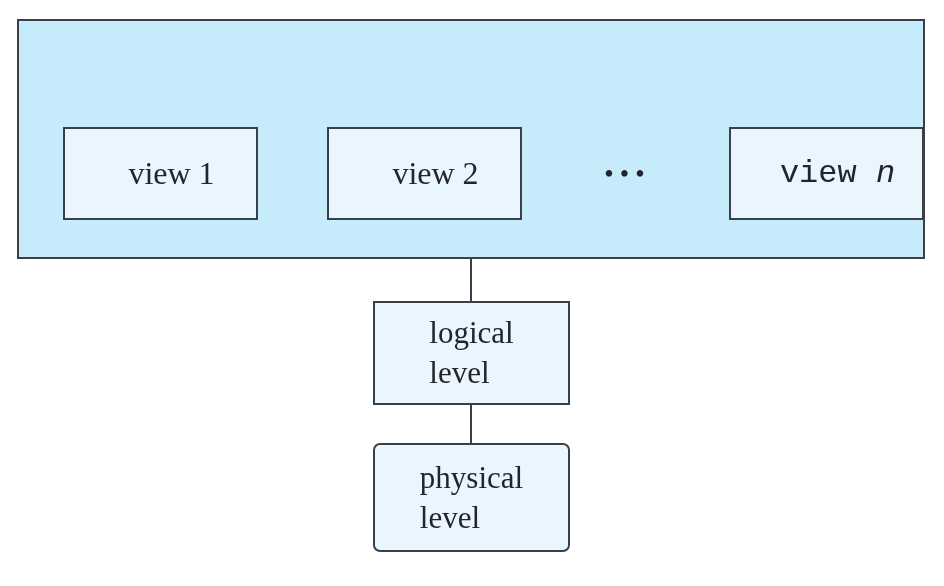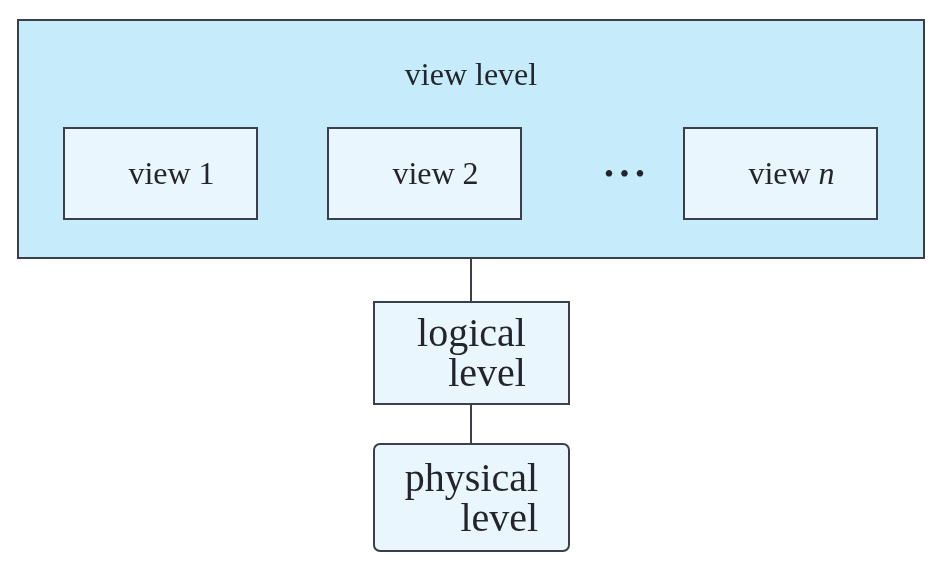--- a/index.html
+++ b/index.html
@@ -48,21 +48,21 @@
     display: flex;
     align-items: center;
     justify-content: center;
     font-size: 32px;
     white-space: pre;
     padding-left: 22px;
   }
   .view-box .italic-suffix { font-style: italic; }
   .view-box-1 { left: 44px; }
   .view-box-2 { left: 308px; text-align: center; }
-  .view-box-n { left: 664px; }
+  .view-box-n { left: 710px; font-family: Liberation Mono, monospace; }
   .ellipsis {
     position: absolute;
     left: 521px;
     top: 128px;
     width: 169px;
     height: 50px;
     display: flex;
     align-items: center;
     justify-content: center;
     font-size: 27px;
@@ -80,35 +80,34 @@
   .connector-logical-physical { top: 403px; height: 42px; }
   .level-box {
     position: absolute;
     left: 373px;
     width: 197px;
     background: var(--inner-fill);
     border: 2px solid var(--border-color);
     display: flex;
     align-items: center;
     justify-content: center;
-    text-align: right;
-    font-size: 40px;
+    text-align: left;
+    font-size: 31px;
     line-height: 40px;
     white-space: pre-line;
   }
   .logical-box { top: 301px; height: 104px; }
   .physical-box { top: 443px; height: 109px; border-radius: 7px; }
 </style>
 </head>
 <body>
 
 <div class="canvas">
 
   <div class="outer-box">
-    <div class="outer-title">view level</div>
 
     <div class="view-box view-box-1">
       <span>view 1</span><span class="italic-suffix"></span>
     </div>
 
     <div class="view-box view-box-2">
       <span>view 2</span><span class="italic-suffix"></span>
     </div>
 
     <div class="ellipsis">•••</div>

